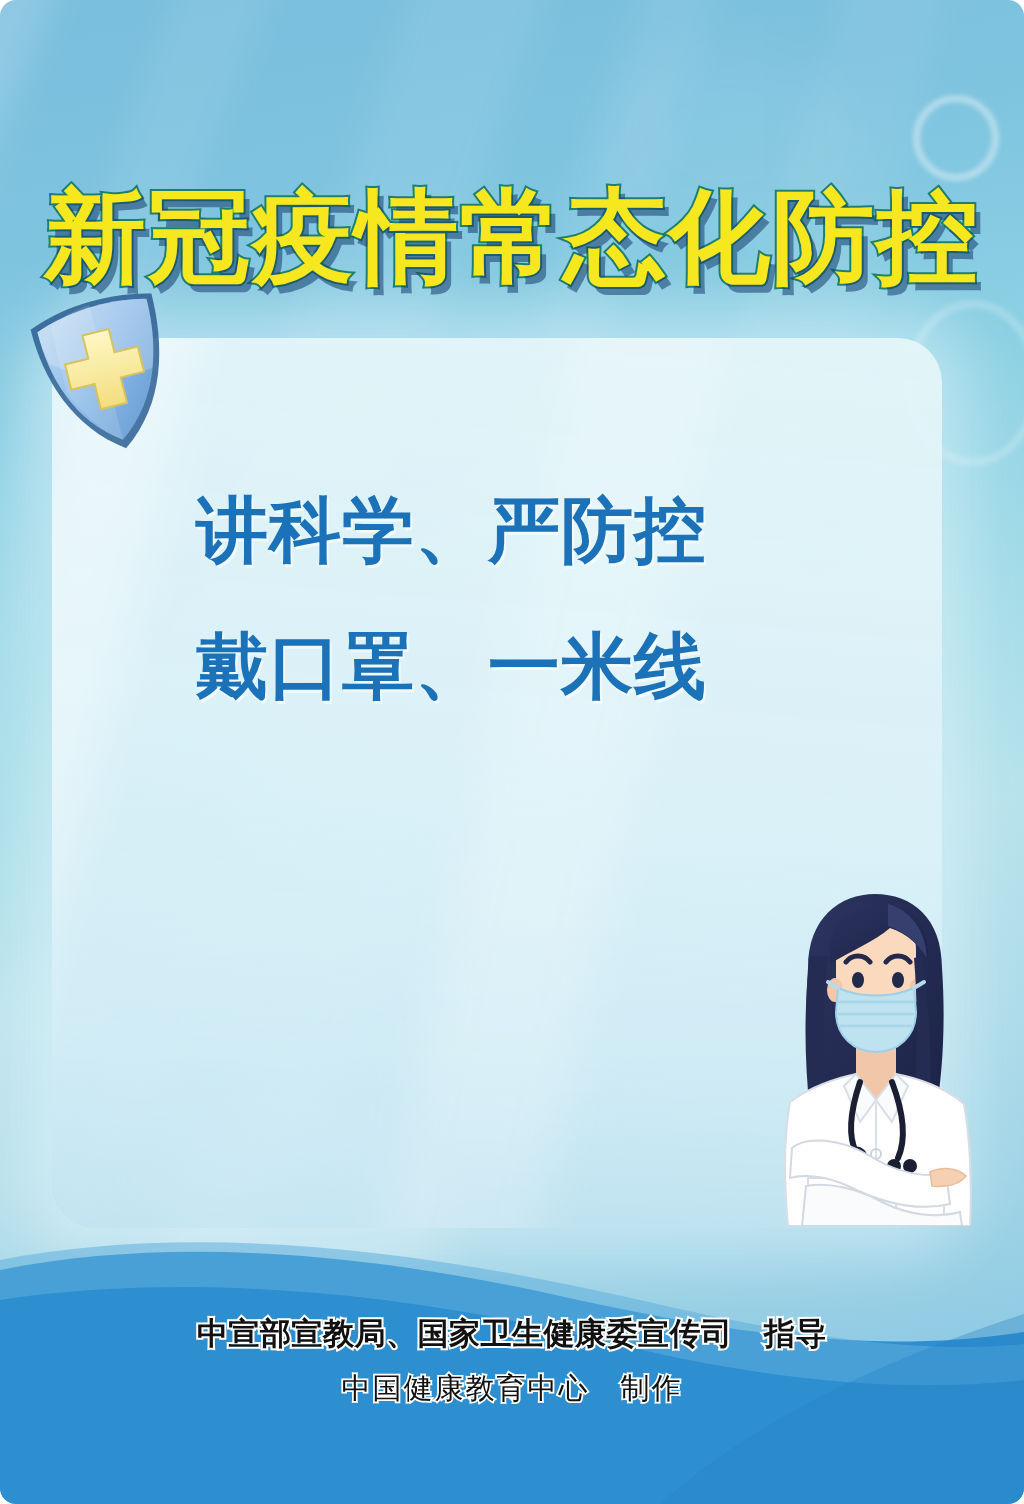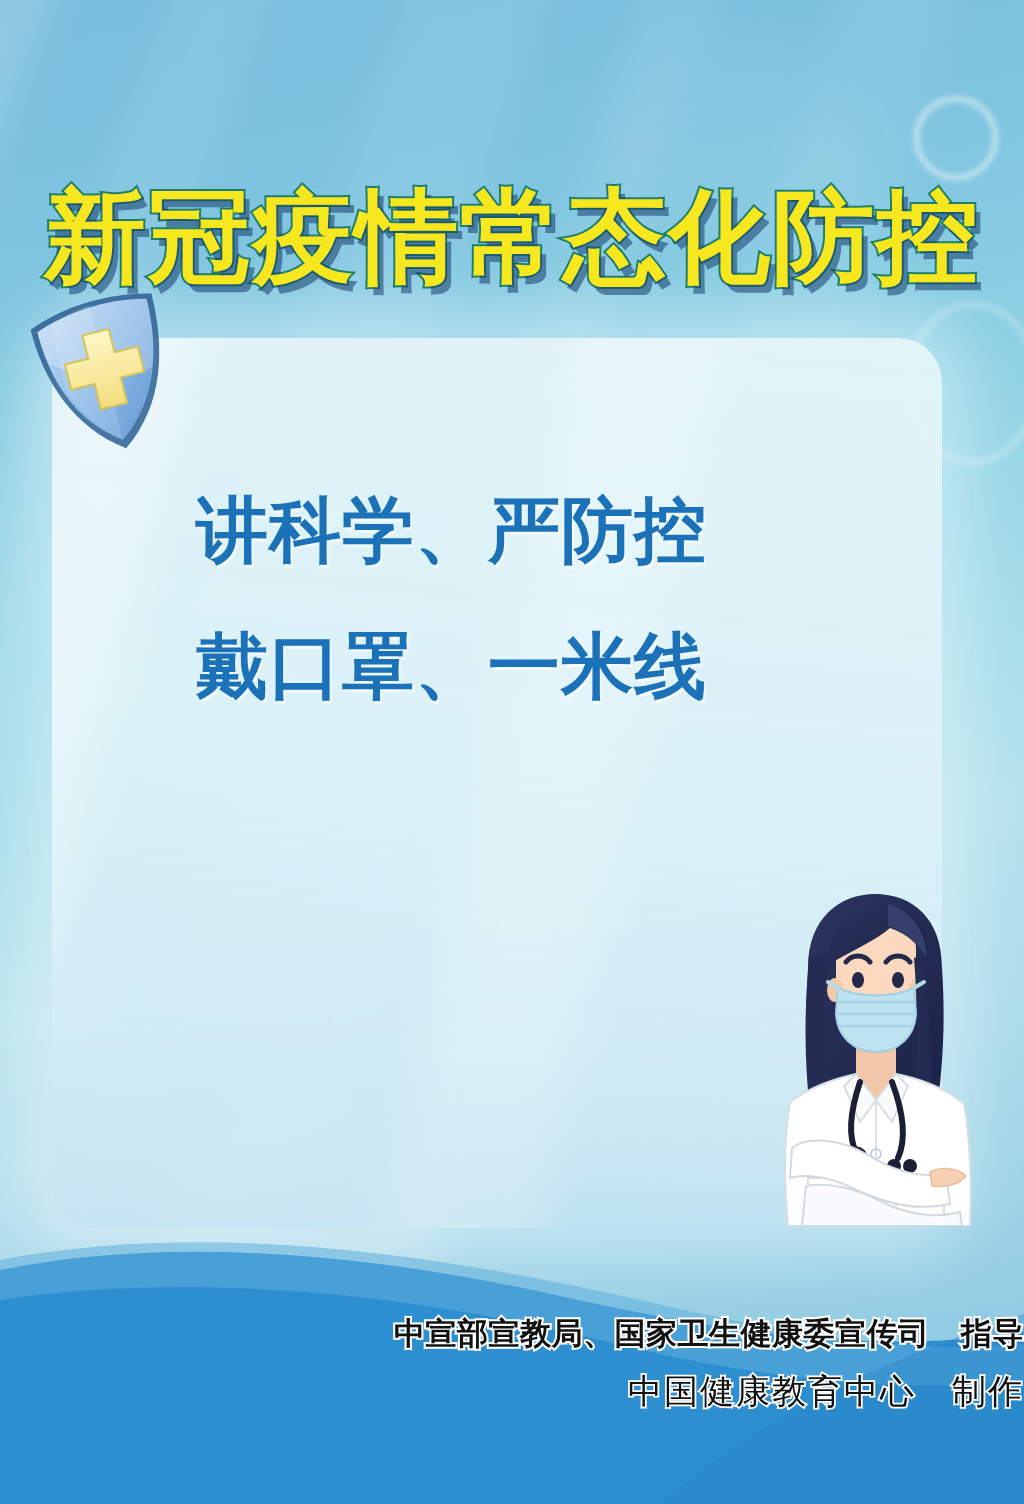--- a/index.html
+++ b/index.html
@@ -4,20 +4,21 @@
 <style>
   html,body{margin:0;padding:0;background:#ffffff;}
   body{font-family:"Liberation Sans","DejaVu Sans",sans-serif;}
 
   #poster{
     position:relative;
     width:1024px;height:1504px;
     overflow:hidden;
     background:
       linear-gradient(170deg,#79BEDD 0%, #7EC3DF 14%, #8BD0E3 30%, #A3DCE8 45%, #B6E2EC 58%, #AFDCEA 70%, #9ED3E6 82%, #8CC8E3 92%, #7FC0E0 100%);
+    border-radius: 16px;
   }
 
   
   .streak{position:absolute;background:rgba(255,255,255,.16);filter:blur(16px);transform-origin:top left;}
   .s1{left:-60px;top:-120px;width:150px;height:950px;transform:rotate(22deg);}
   .s2{left:230px;top:-160px;width:90px;height:980px;transform:rotate(20deg);opacity:.55;}
   .s3{left:470px;top:-180px;width:130px;height:900px;transform:rotate(19deg);opacity:.5;}
   .s4{left:700px;top:-180px;width:70px;height:860px;transform:rotate(18deg);opacity:.45;}
   .s5{left:880px;top:-150px;width:110px;height:900px;transform:rotate(16deg);opacity:.4;}
   .s6{left:330px;top:600px;width:200px;height:700px;transform:rotate(24deg);opacity:.35;}
@@ -72,30 +73,30 @@
     font-size:72px;line-height:136px;font-weight:bold;letter-spacing:1px;
     color:#1B72B8;white-space:nowrap;
     font-family:"DejaVu Sans","Liberation Sans",sans-serif;
     text-shadow:2px 3px 0 rgba(255,255,255,.55);
   }
 
   
   #doctor{position:absolute;left:770px;top:886px;width:220px;height:340px;overflow:hidden;}
 
   
-  #footer{position:absolute;left:0;top:1313px;width:1024px;text-align:right;}
+  #footer{position:absolute;left:0;top:1313px;width:1024px;text-align:center;}
   #footer-line1{
     font-size:31px;font-weight:bold;letter-spacing:.5px;color:#111111;
     -webkit-text-stroke:4px #ffffff;paint-order:stroke fill;
     font-family:"DejaVu Sans","Liberation Sans",sans-serif;
     white-space:pre;
   }
   #footer-line2{
     margin-top:14px;
-    font-size:34px;color:#111111;letter-spacing:2px;
+    font-size:29px;color:#111111;letter-spacing:2px;
     -webkit-text-stroke:3.5px #ffffff;paint-order:stroke fill;
     font-family:"DejaVu Serif","Liberation Serif",serif;
     white-space:pre;
   }
 </style>
 </head>
 <body>
 
 <div id="poster">
 

